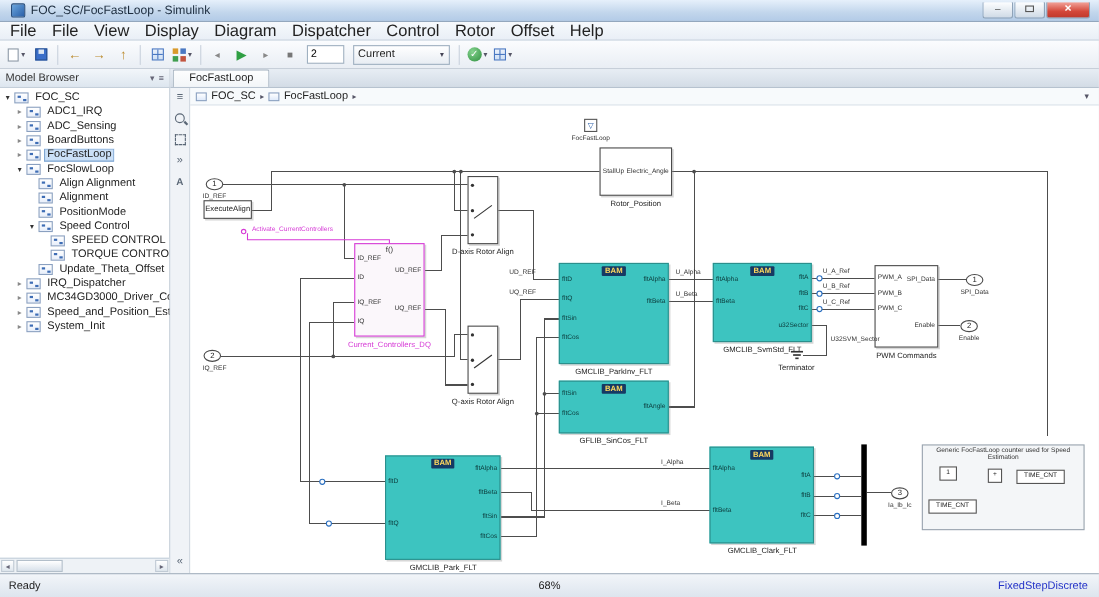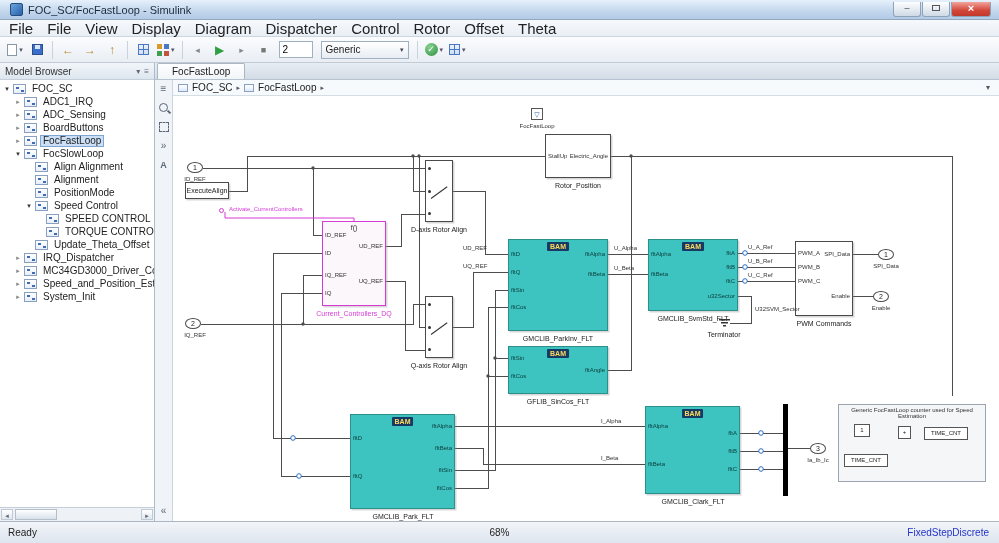--- a/index.html
+++ b/index.html
@@ -126,21 +126,21 @@
 <div class="menubar">
   <span class="menu-item">File</span>
   <span class="menu-item">File</span>
   <span class="menu-item">View</span>
   <span class="menu-item">Display</span>
   <span class="menu-item">Diagram</span>
   <span class="menu-item">Dispatcher</span>
   <span class="menu-item">Control</span>
   <span class="menu-item">Rotor</span>
   <span class="menu-item">Offset</span>
-  <span class="menu-item">Theta</span>
+  <span class="menu-item">Help</span>
 </div>
 
 <div class="toolbar">
   <span class="tbtn">
       <span class="ic-page"></span>
       <span class="tb-dd">▾</span>
     </span>
   <span class="tbtn">
       <span class="ic-floppy"></span>
     </span>
@@ -170,21 +170,21 @@
       <span>▶</span>
     </span>
   <span class="tbtn ic-step">
       <span>▸</span>
     </span>
   <span class="tbtn ic-stop">
       <span>■</span>
     </span>
   <input class="stoptime" value="2" style="">
   <span class="combo">
-      <span>Generic</span>
+      <span>Current</span>
       <span class="arrow">▾</span>
     </span>
   <span class="tsep"></span>
   <span class="tbtn">
       <span class="ic-check">✓</span>
       <span class="tb-dd">▾</span>
     </span>
   <span class="tbtn">
       <span class="ic-grid"></span>
       <span class="tb-dd">▾</span>

